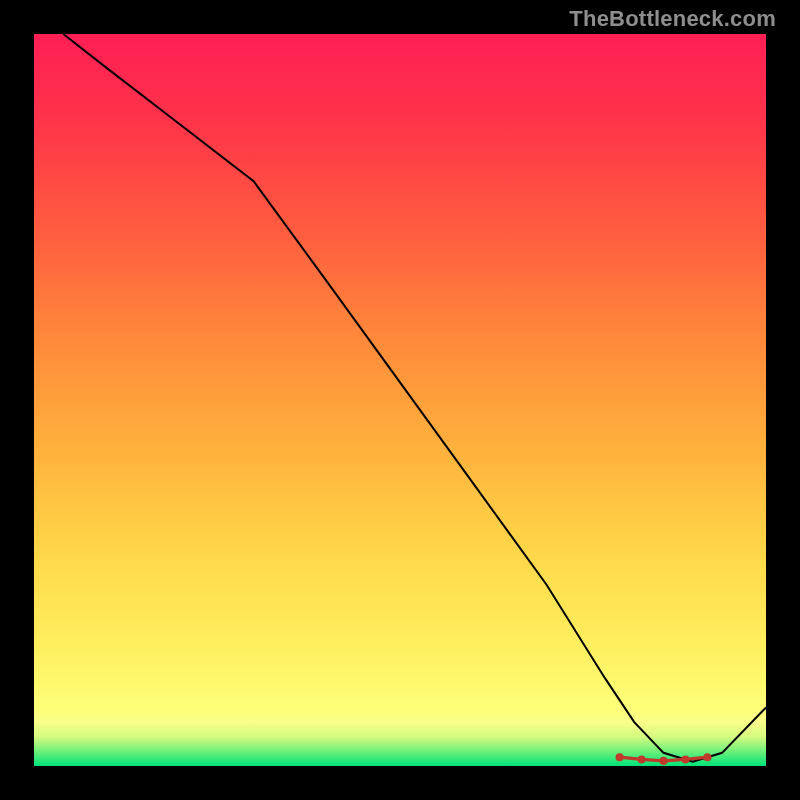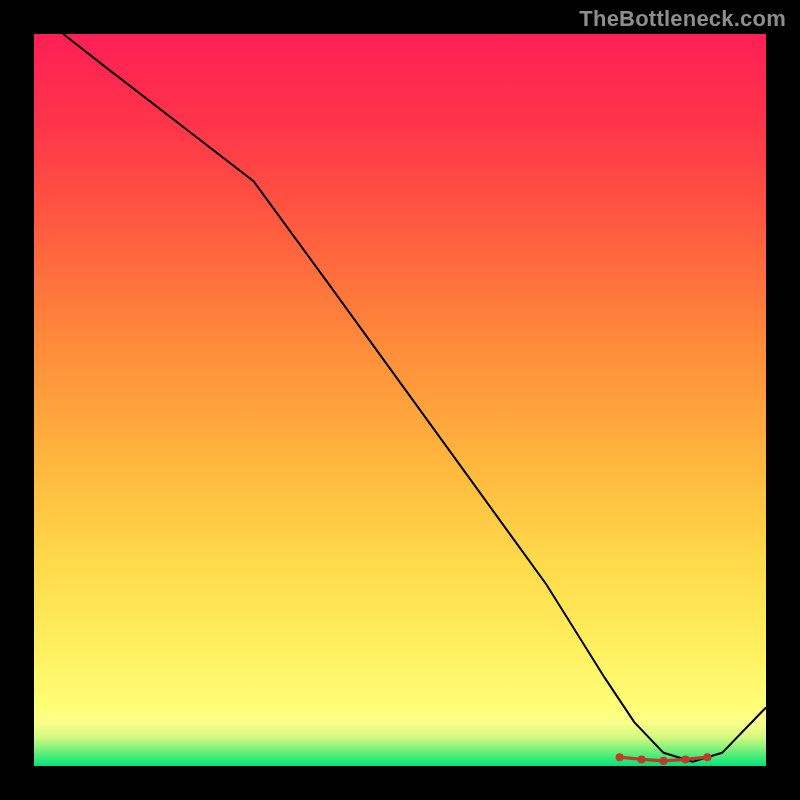--- a/index.html
+++ b/index.html
@@ -35,21 +35,21 @@
     pointer-events: none;
   }
   .marker-group {
     stroke: #c0392b;
     stroke-width: 3.5;
     fill: #c0392b;
   }
   .watermark {
     position: absolute;
     top: 6px;
-    right: 14px;
+    right: 24px;
     font-family: Arial, Helvetica, sans-serif;
     font-size: 22px;
     font-weight: 600;
     color: #8e8e8e;
     letter-spacing: 0.01em;
   }
 </style>
 </head>
 <body>
 

